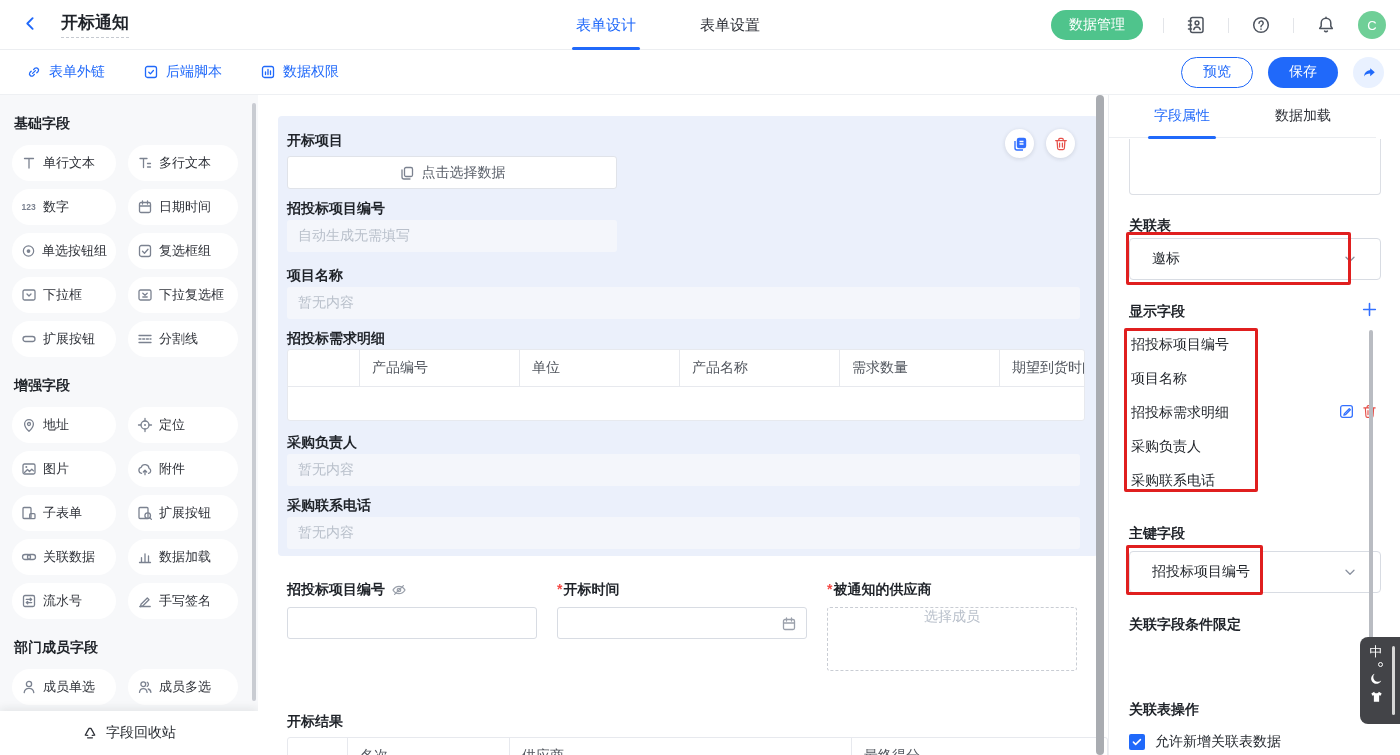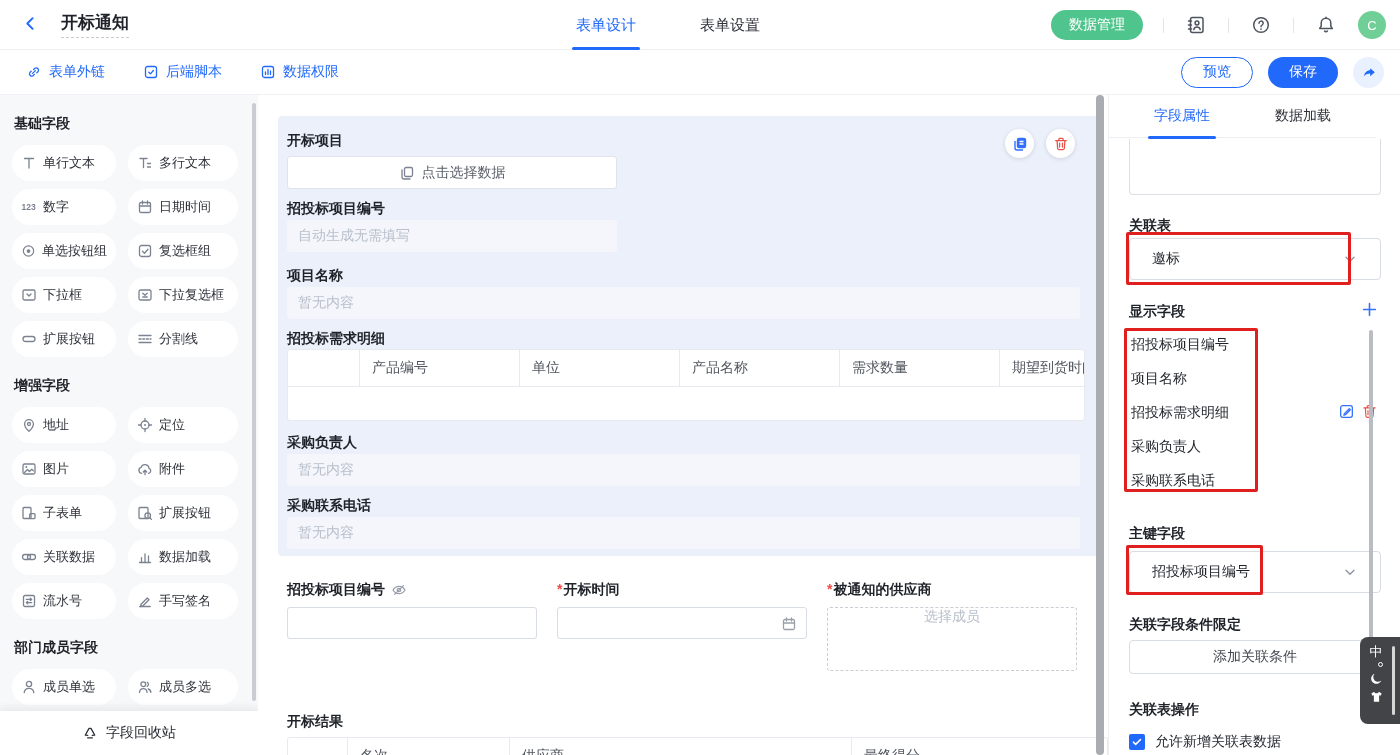--- a/index.html
+++ b/index.html
@@ -477,21 +477,20 @@
 
     <span class="plabel" style="top:430px">主键字段</span>
     <div class="psel" style="top:456px">
       <span>招投标项目编号</span>
       <svg class="sg chev" viewBox="0 0 16 16" width="14" height="14" style="stroke:#8a919f">
           <path d="M4 6.2l4 4 4-4"></path>
         </svg>
     </div>
 
     <span class="plabel" style="top:521px">关联字段条件限定</span>
-    <div class="pbtn2" style="top:545px">添加关联条件</div>
 
     <span class="plabel" style="top:606px">关联表操作</span>
     <div class="ckrow" style="top:638px">
       <span class="ckbox">
         <svg viewBox="0 0 16 16" width="12" height="12" style="fill:none;stroke:#fff;stroke-width:2;stroke-linecap:round;stroke-linejoin:round">
             <path d="M3.2 8.2l3 3 6.4-6.4"></path>
           </svg>
       </span>
       <span>允许新增关联表数据</span>
     </div>

